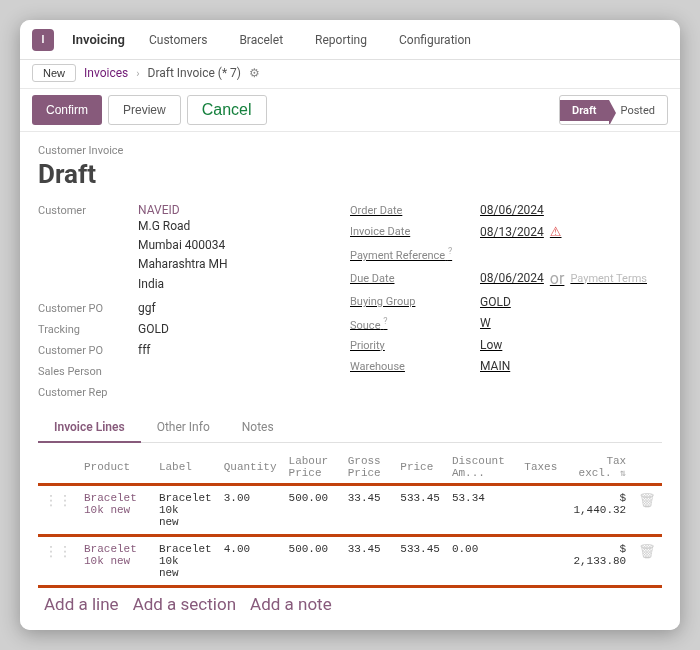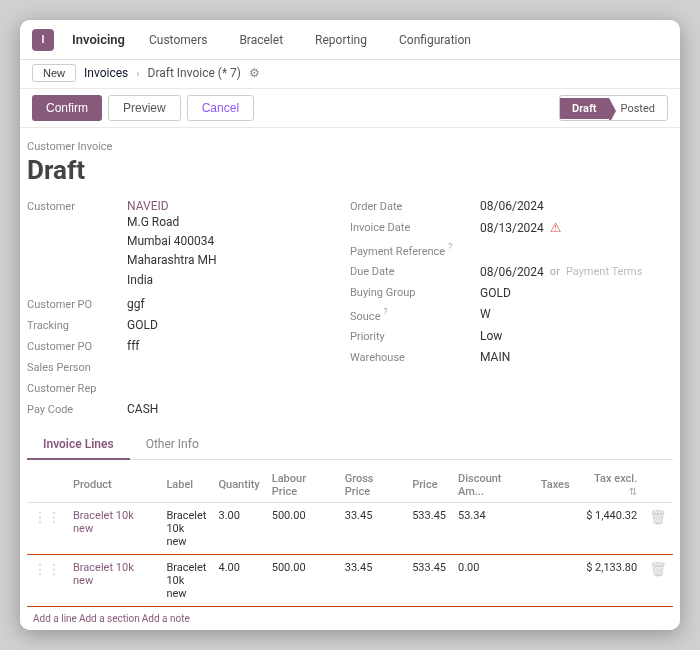--- a/index.html
+++ b/index.html
@@ -72,21 +72,21 @@
     .new-btn {
       background: #fff;
       border: 1px solid #ccc;
       border-radius: 3px;
       padding: 2px 10px;
       font-size: 11px;
       cursor: pointer;
       color: #333;
     }
     .breadcrumb-link {
-      color: #0f172a;
+      color: #701a75;
       font-size: 12px;
       cursor: pointer;
     }
     .breadcrumb-sep { color: #aaa; font-size: 11px; }
     .breadcrumb-current {
       font-size: 12px;
       color: #555;
     }
     .gear-icon {
       color: #888;
@@ -114,25 +114,25 @@
       background: #fff;
       color: #555;
       border: 1px solid #ccc;
       border-radius: 3px;
       padding: 5px 14px;
       font-size: 12px;
       cursor: pointer;
     }
     .btn-cancel {
       background: #fff;
-      color: #8b5cf6;
+      color: #15803d;
       border: 1px solid #ccc;
       border-radius: 3px;
       padding: 5px 14px;
-      font-size: 12px;
+      font-size: 16px;
       cursor: pointer;
     }
     .status-group {
       margin-left: auto;
       display: flex;
       align-items: center;
       border: 1px solid #ccc;
       border-radius: 3px;
       overflow: hidden;
     }
@@ -158,21 +158,21 @@
       background: #fff;
       color: #555;
       padding: 4px 12px;
       font-size: 11px;
     }
     
     .content {
       flex: 1;
       overflow-y: auto;
       background: #fff;
-      padding: 12px 7px;
+      padding: 12px 18px;
     }
     .invoice-type-label {
       font-size: 11px;
       color: #888;
       margin-bottom: 2px;
     }
     .invoice-title {
       font-size: 26px;
       font-weight: 700;
       color: #444;
@@ -212,39 +212,40 @@
     }
     .address-block {
       color: #333;
       font-size: 12px;
       line-height: 1.6;
     }
     .right-field-row {
       display: flex;
       gap: 0;
       align-items: center;
+      text-decoration: underline;
     }
     .right-label {
       width: 130px;
       color: #888;
       font-size: 11px;
       flex-shrink: 0;
     }
     .right-value {
       color: #333;
       font-size: 12px;
     }
     .warning-icon {
       color: #e05252;
       margin-left: 6px;
       font-size: 13px;
     }
     .or-text {
       color: #aaa;
-      font-size: 11px;
+      font-size: 16px;
       margin: 0 6px;
     }
     .payment-terms-placeholder {
       color: #bbb;
       font-size: 11px;
     }
     
     .tabs {
       display: flex;
       gap: 0;
@@ -279,30 +280,30 @@
       border-bottom: 1px solid #e0e0e0;
       font-size: 11px;
     }
     .invoice-table th.right { text-align: right; }
     .invoice-table td {
       padding: 6px 6px;
       color: #333;
       vertical-align: top;
       font-size: 11px;
     }
-    .invoice-table tr { border-bottom: 1px solid #c2410c; }
+    .invoice-table tr { border-bottom: 3px solid #c2410c; font-family: Liberation Mono, monospace; }
     .product-link { color: #875a7b; cursor: pointer; }
     .drag-handle { color: #ccc; cursor: grab; font-size: 14px; }
     .delete-icon { color: #ccc; cursor: pointer; font-size: 14px; }
     .amount-right { text-align: right; }
     .add-row {
       display: flex;
-      gap: 2px;
+      gap: 14px;
       padding: 6px 6px;
-      font-size: 10px;
+      font-size: 17px;
       color: #875a7b;
       cursor: pointer;
     }
     .add-row span { cursor: pointer; }
     .sort-icon { font-size: 10px; color: #aaa; margin-left: 2px; }
   </style>
 </head>
 <body>
 
 <div class="window">
@@ -369,24 +370,20 @@
           <span class="field-label">Customer PO</span>
           <span class="field-value">fff</span>
         </div>
         <div class="field-row">
           <span class="field-label">Sales Person</span>
         </div>
         <div class="field-row">
           <span class="field-label">Customer Rep</span>
           <span class="field-value"></span>
         </div>
-        <div class="field-row">
-          <span class="field-label">Pay Code</span>
-          <span class="field-value">CASH</span>
-        </div>
       </div>
 
       <div class="right-col">
         <div class="right-field-row">
           <span class="right-label">Order Date</span>
           <span class="right-value">08/06/2024</span>
         </div>
         <div class="right-field-row">
           <span class="right-label">Invoice Date</span>
           <span class="right-value">08/13/2024</span>
@@ -426,20 +423,23 @@
         </div>
       </div>
     </div>
 
     <div class="tabs">
       <div class="tab active">
         <span>Invoice Lines</span>
       </div>
       <div class="tab">
         <span>Other Info</span>
+      </div>
+      <div class="tab">
+        <span>Notes</span>
       </div>
     </div>
 
     <table class="invoice-table">
       <thead>
         <tr>
           <th style="width:16px;"></th>
           <th><span>Product</span></th>
           <th><span>Label</span></th>
           <th><span>Quantity</span></th>

